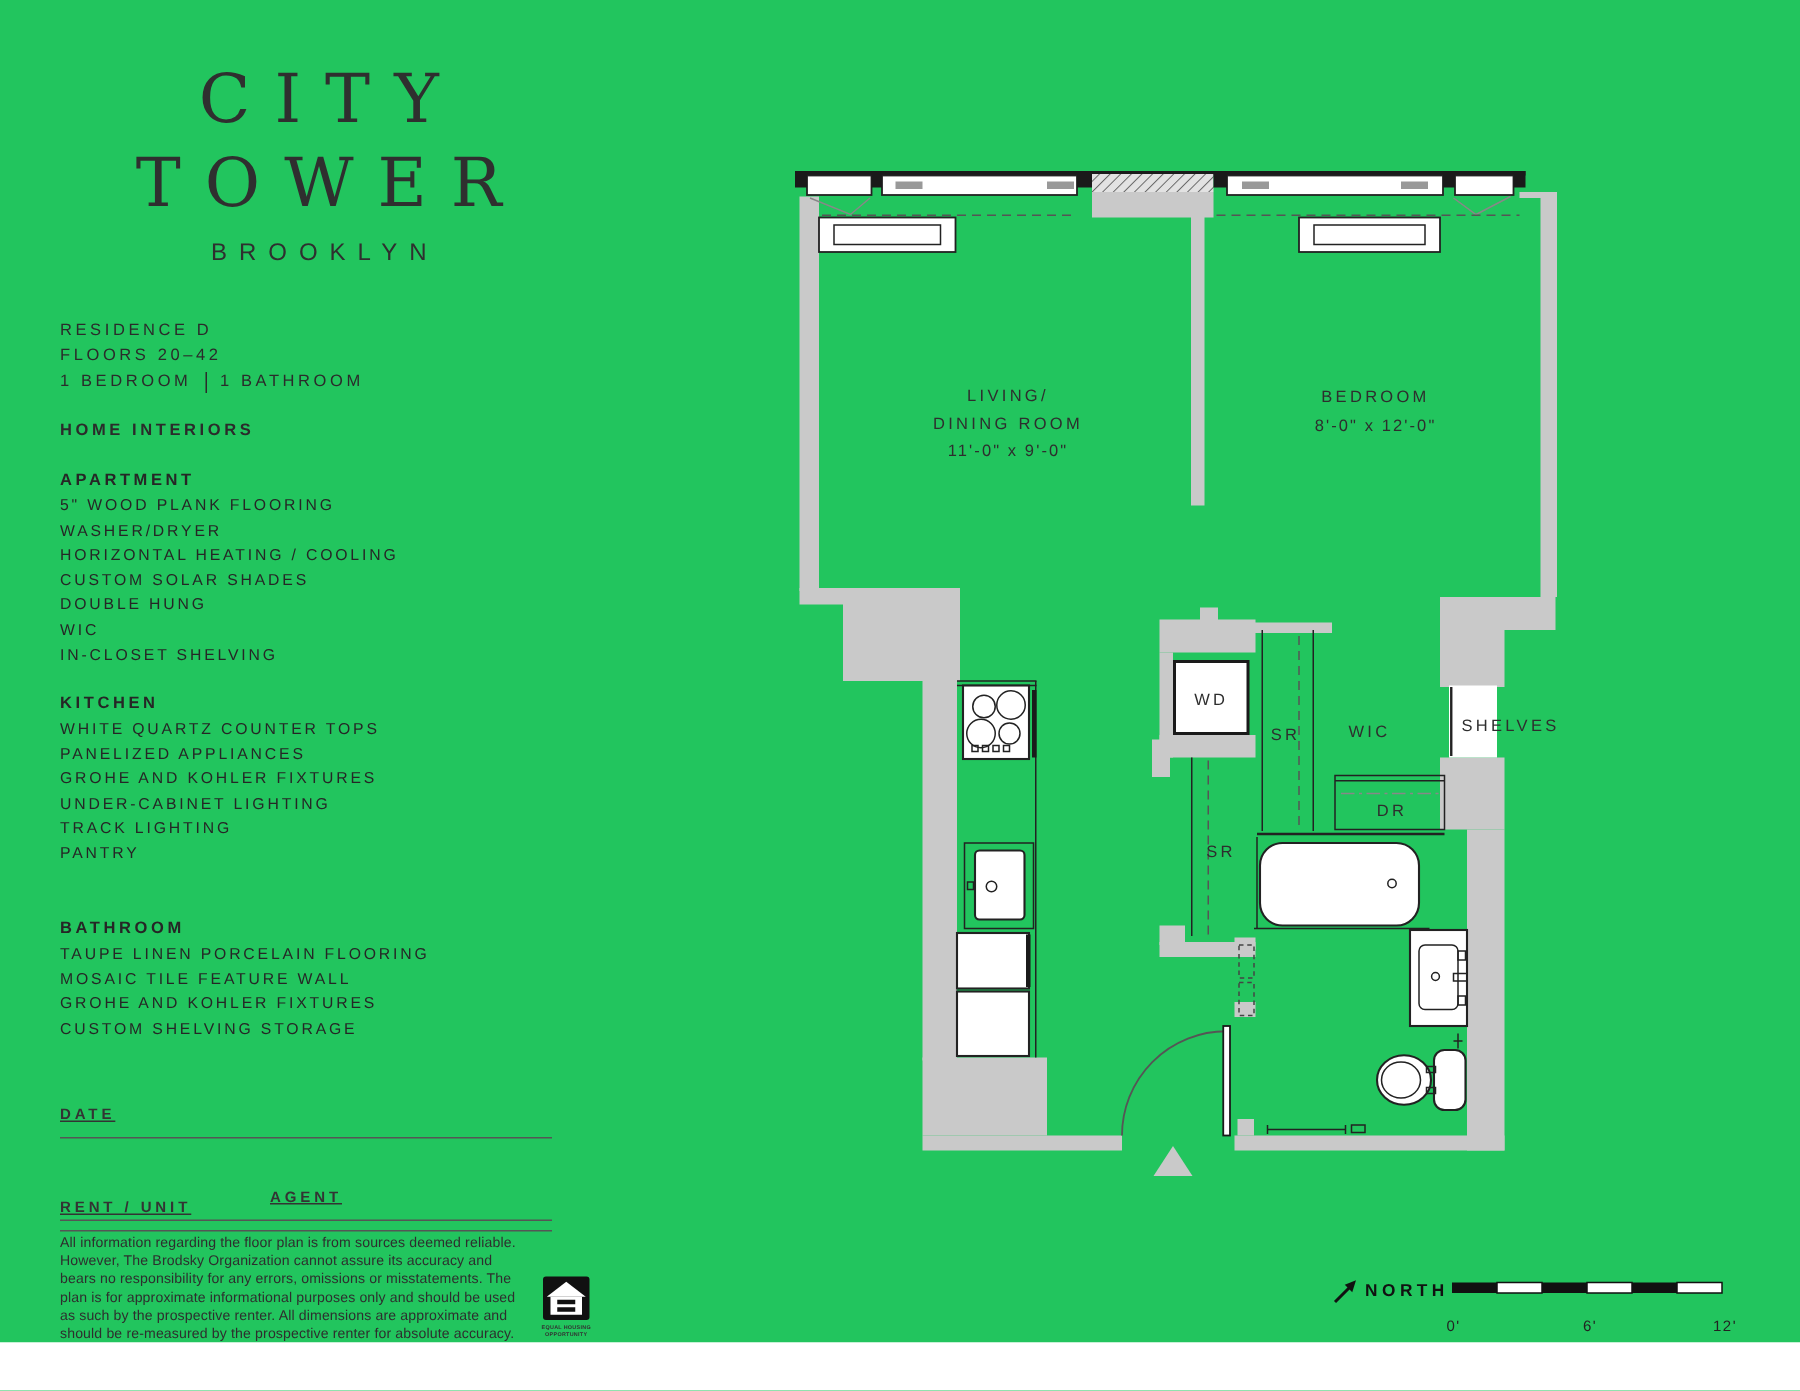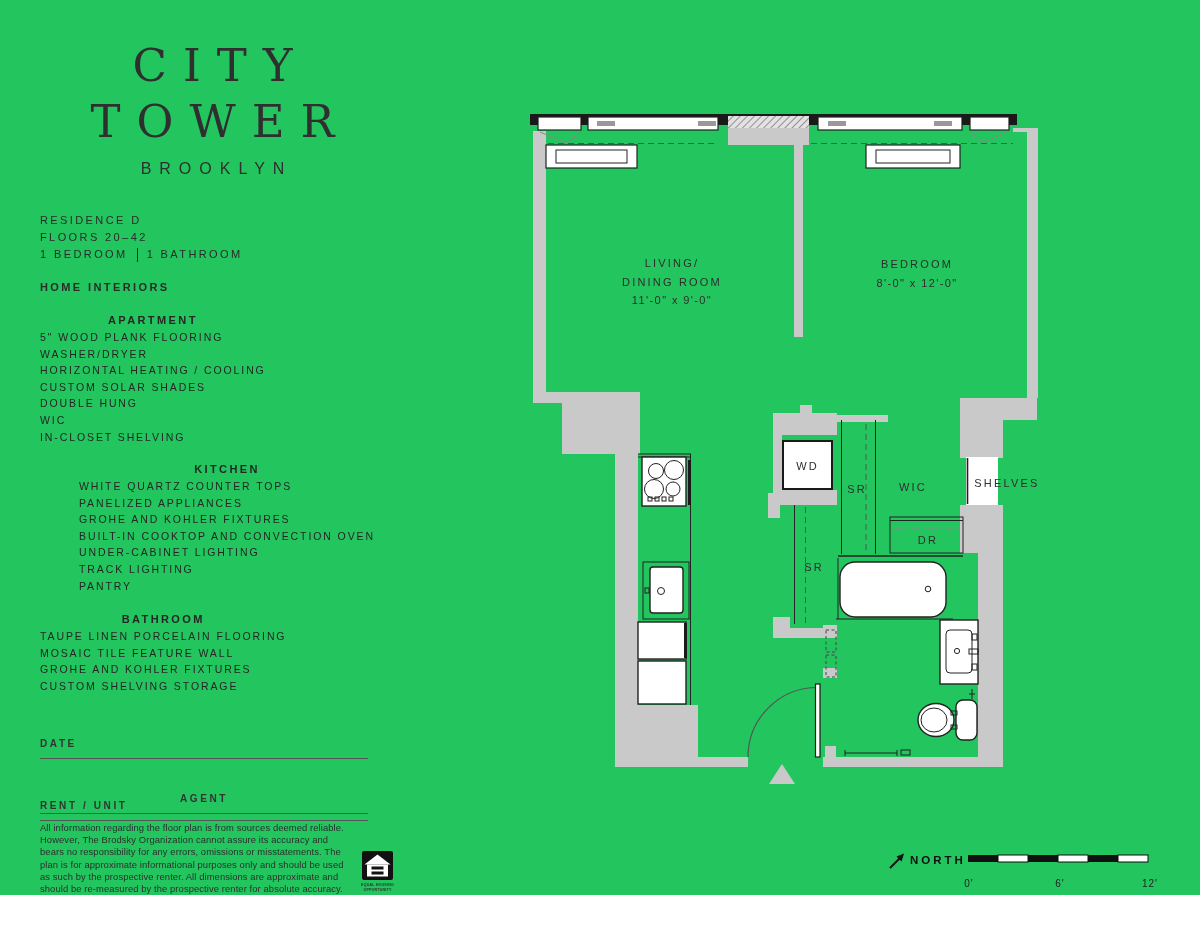--- a/index.html
+++ b/index.html
@@ -11,30 +11,30 @@
   
   .logo{left:40px;top:38px;width:345px;text-align:center;}
   .logo-main{font-family:"DejaVu Serif","Liberation Serif",serif;font-size:45px;
              letter-spacing:16px;padding-left:16px;color:#2f2f2f;line-height:56px;font-weight:400;}
   .logo-sub{font-size:16px;letter-spacing:8px;padding-left:8px;color:#2f2f2f;margin-top:10px;font-weight:400;}
 
   .resblock{left:40px;top:212px;font-size:11px;font-weight:normal;letter-spacing:2.4px;line-height:17px;}
   .bedbath{display:flex;align-items:center;}
   .vbar{display:inline-block;width:1px;height:14px;background:#2b2b2b;margin:0 9px;}
 
-  .sec-title{font-size:11px;font-weight:bold;letter-spacing:2.4px;line-height:14px;margin-bottom:6px;text-align:center;}
+  .sec-title{font-size:11px;font-weight:bold;letter-spacing:2.4px;line-height:14px;margin-bottom:6px;}
   .interiors-title{left:40px;top:280px;}
   .sec{font-size:10.5px;letter-spacing:1.9px;line-height:16.6px;color:#262626;}
   .sec .sec-title{margin-bottom:2px;}
   .sec-apartment{left:40px;top:313px;}
-  .sec-kitchen{left:40px;top:462px;margin-left:39px;}
+  .sec-kitchen{left:40px;top:462px;}
   .sec-bathroom{left:40px;top:612px;}
 
   .formrow{left:40px;width:328px;height:20px;border-bottom:1.5px solid #555;
-           font-size:10px;font-weight:bold;letter-spacing:2.6px;color:#333;}
+           font-size:10px;font-weight:bold;letter-spacing:2.6px;color:#333;text-decoration:underline;}
   .fr-0{top:738px;} .fr-1{top:800px;} .fr-2{top:793px;text-align:center;}
 
   .disclaimer{left:40px;top:822px;width:310px;font-size:9.4px;line-height:12.2px;
               color:#2e2e2e;letter-spacing:.1px;}
 
   
   .wall{fill:var(--wall);}
   .blk{fill:#1a1a1a;}
   .frame{fill:#fff;stroke:#222;stroke-width:1.2;}
   .thin{stroke:#222;stroke-width:1;fill:none;}
@@ -86,21 +86,20 @@
     <div>DOUBLE HUNG</div>
     <div>WIC</div>
     <div>IN-CLOSET SHELVING</div>
   </div>
 
   <div class="abs sec sec-kitchen">
     <div class="sec-title">KITCHEN</div>
     <div>WHITE QUARTZ COUNTER TOPS</div>
     <div>PANELIZED APPLIANCES</div>
     <div>GROHE AND KOHLER FIXTURES</div>
-    <div>BUILT-IN COOKTOP AND CONVECTION OVEN</div>
     <div>UNDER-CABINET LIGHTING</div>
     <div>TRACK LIGHTING</div>
     <div>PANTRY</div>
   </div>
 
   <div class="abs sec sec-bathroom">
     <div class="sec-title">BATHROOM</div>
     <div>TAUPE LINEN PORCELAIN FLOORING</div>
     <div>MOSAIC TILE FEATURE WALL</div>
     <div>GROHE AND KOHLER FIXTURES</div>

